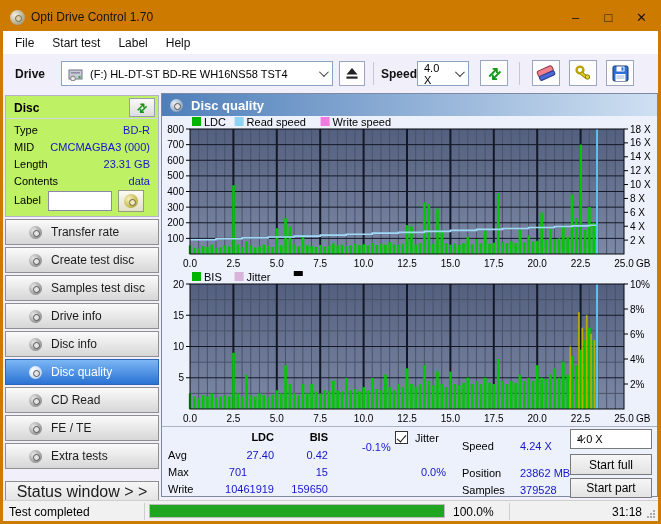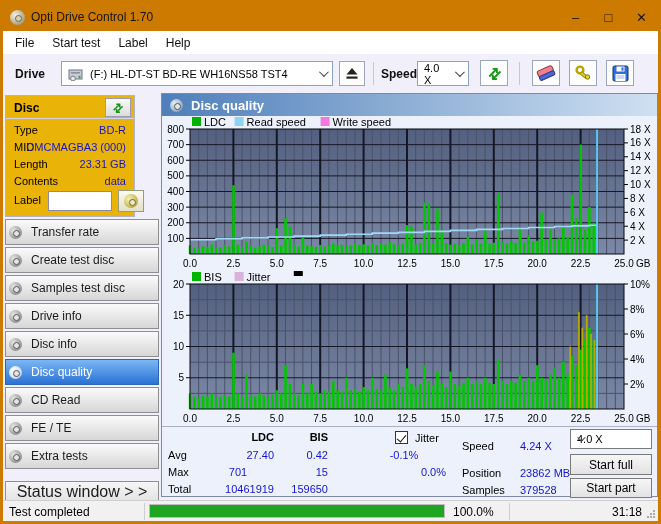--- a/index.html
+++ b/index.html
@@ -26,39 +26,39 @@
     display:flex;align-items:center;padding:0 6px;gap:6px;font-size:11px;}
   .combo .chev{margin-left:auto;width:7px;height:7px;border-right:1.4px solid #444;
     border-bottom:1.4px solid #444;transform:rotate(45deg) translateY(-2px);}
   .tb-btn{position:absolute;top:7px;height:25px;background:#fdfdfd;border:1px solid #9aa6c0;
     display:flex;align-items:center;justify-content:center;}
   .tb-sep{position:absolute;top:8px;width:1px;height:23px;background:#c6c6d6;}
   .refresh-glyph{font-size:15px;font-weight:bold;color:#169616;transform:rotate(-45deg);line-height:1;}
   
   .content{position:absolute;top:90px;left:0;width:655px;height:407px;}
   
-  .disc-panel{position:absolute;left:2px;top:2px;width:130px;height:122px;background:#eab308;border:1px solid #b2b2ca;}
+  .disc-panel{position:absolute;left:2px;top:2px;width:154px;height:122px;background:#bef264;border:1px solid #b2b2ca;}
   .disc-panel .hdr{height:23px;border-bottom:1px solid #d4d4e4;position:relative;}
   .disc-panel .hdr .t{position:absolute;left:8px;top:5px;font-weight:bold;font-size:12px;}
   .mini-btn{position:absolute;right:3px;top:2px;width:26px;height:19px;background:linear-gradient(#fafafa,#dcdcdc);
     border:1px solid #9a9ab0;display:flex;align-items:center;justify-content:center;}
   .info-row{position:absolute;left:0;width:100%;height:16px;}
   .info-row .k{position:absolute;left:8px;color:#000;}
   .info-row .v{position:absolute;right:8px;color:#1515cc;}
   .label-row{position:absolute;left:0;top:94px;width:100%;height:24px;}
   .label-row .k{position:absolute;left:8px;top:4px;}
   .label-input{position:absolute;left:42px;top:1px;width:64px;height:20px;background:#fff;border:1px solid #8a8aa8;}
   .cd-btn{position:absolute;left:112px;top:0;width:26px;height:22px;background:linear-gradient(#fbfbf2,#e2e0c8);
     border:1px solid #9a9a80;display:flex;align-items:center;justify-content:center;}
   .cd-gold{width:14px;height:14px;border-radius:50%;background:radial-gradient(circle at 35% 35%, #f7efbc, #c9bc56 60%, #968c34);position:relative;}
   .cd-gold::after{content:"";position:absolute;top:4.5px;left:4.5px;width:5px;height:5px;border-radius:50%;
     background:#eee8c0;border:1px solid #6d6430;}
   
   .nav{position:absolute;left:2px;top:126px;width:154px;}
-  .nav-btn{height:26px;margin-bottom:2px;display:flex;align-items:center;gap:9px;padding-left:3px;
+  .nav-btn{height:26px;margin-bottom:2px;display:flex;align-items:center;gap:9px;padding-left:23px;
     background:linear-gradient(#fafafa,#d6d6d6);border:1px solid #8f8f8f;color:#1c1c1c;font-size:12px;}
   .nav-btn.active{background:linear-gradient(#7cb7f4,#2a72d4);border-color:#2a65b8;color:#fff;}
   .cd-ico{width:13px;height:13px;border-radius:50%;flex:0 0 auto;
     background:radial-gradient(circle at 35% 35%, #e9e9e9, #a0a0a0 60%, #6c6c6c);position:relative;}
   .cd-ico::after{content:"";position:absolute;top:4px;left:4px;width:5px;height:5px;border-radius:50%;
     background:#e4e4e4;border:1px solid #555;}
   .nav-btn.active .cd-ico{background:radial-gradient(circle at 35% 35%, #ffffff, #cfe0f2 60%, #9db8d8);}
   .status-win-btn{position:absolute;left:2px;top:388px;width:154px;height:22px;background:linear-gradient(#f6f6f6,#e2e2e2);
     border:1px solid #8f8f8f;display:flex;align-items:center;justify-content:center;font-size:16px;color:#1c1c1c;}
   
@@ -674,26 +674,26 @@
 
       <div class="stats" id="stats-area">
         <span style="left:40px;width:72px;text-align:right;top:4px;font-weight:bold;" id="hdr-ldc">LDC</span>
         <span style="left:116px;width:50px;text-align:right;top:4px;font-weight:bold;" id="hdr-bis">BIS</span>
         <span class="checkbox" style="left:233px;top:4px;"></span>
         <span style="left:253px;top:5px;">Jitter</span>
         <div id="stats-rows">
             <span style="left:6px;top:22px;">Avg</span>
             <span class="blue" style="left:40px;width:72px;text-align:right;top:22px;">27.40</span>
             <span class="blue" style="left:116px;width:50px;text-align:right;top:22px;">0.42</span>
-            <span class="blue" style="left:200px;width:84px;text-align:center;top:22px;">-0.1%</span>
+            <span class="blue" style="left:200px;width:84px;text-align:left;top:14px;">-0.1%</span>
             <span style="left:6px;top:39px;">Max</span>
             <span class="blue" style="left:40px;width:72px;text-align:center;top:39px;">701</span>
             <span class="blue" style="left:116px;width:50px;text-align:right;top:39px;">15</span>
             <span class="blue" style="left:200px;width:84px;text-align:right;top:39px;">0.0%</span>
-            <span style="left:6px;top:56px;">Total</span>
+            <span style="left:6px;top:56px;">Write</span>
             <span class="blue" style="left:40px;width:72px;text-align:right;top:56px;">10461919</span>
             <span class="blue" style="left:116px;width:50px;text-align:right;top:56px;">159650</span>
             <span class="blue" style="left:200px;width:84px;text-align:right;top:56px;"></span>
           </div>
         <div id="stats-right">
             <span style="left:300px;top:13px;">Speed</span>
             <span class="blue" style="left:358px;top:13px;">4.24 X</span>
             <span style="left:300px;top:40px;">Position</span>
             <span class="blue" style="left:358px;top:40px;">23862 MB</span>
             <span style="left:300px;top:57px;">Samples</span>

